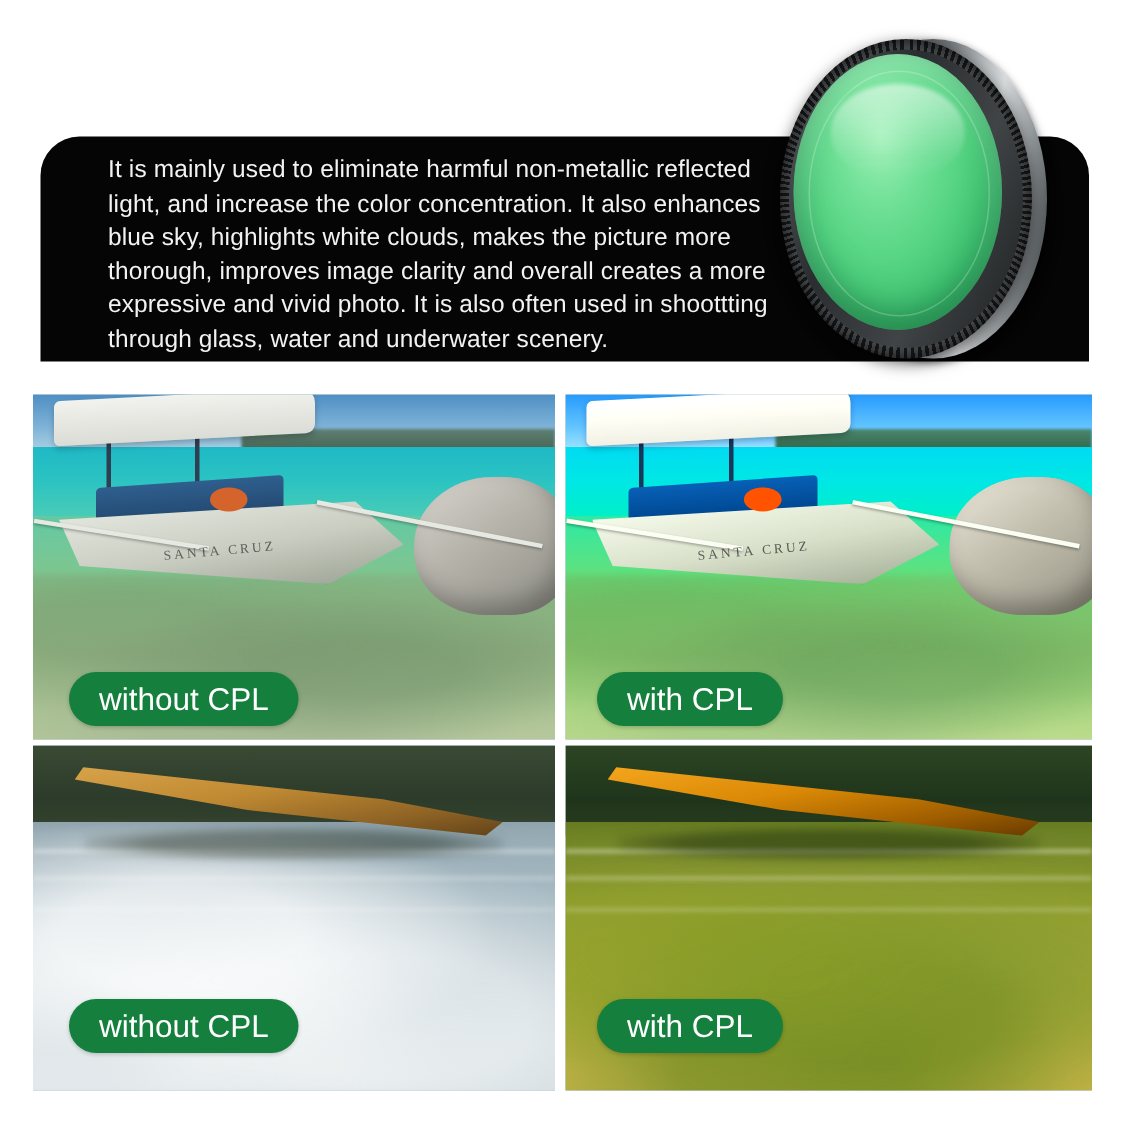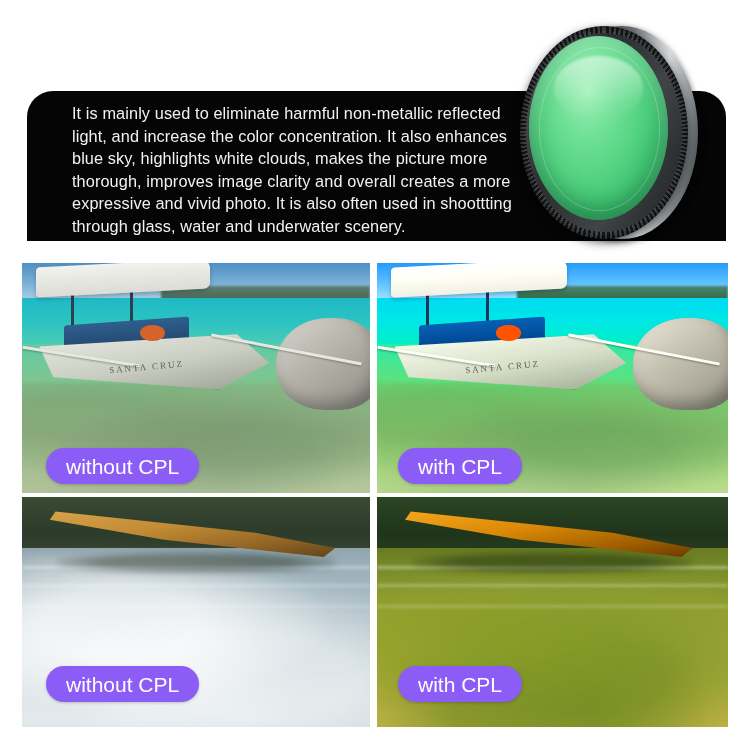--- a/index.html
+++ b/index.html
@@ -303,21 +303,21 @@
 
   
   .badge {
     position: absolute;
     display: inline-flex;
     align-items: center;
     justify-content: center;
     height: 36px;
     padding: 0 20px;
     border-radius: 18px;
-    background: #8b5cf6;
+    background: #15803d;
     color: #ffffff;
     font-size: 21px;
     line-height: 1;
     white-space: nowrap;
     box-shadow: 0 1px 3px rgba(0,0,0,0.2);
   }
   #badge-tl { left: 46px;  top: 448px; }
   #badge-tr { left: 398px; top: 448px; }
   #badge-bl { left: 46px;  top: 666px; }
   #badge-br { left: 398px; top: 666px; }

